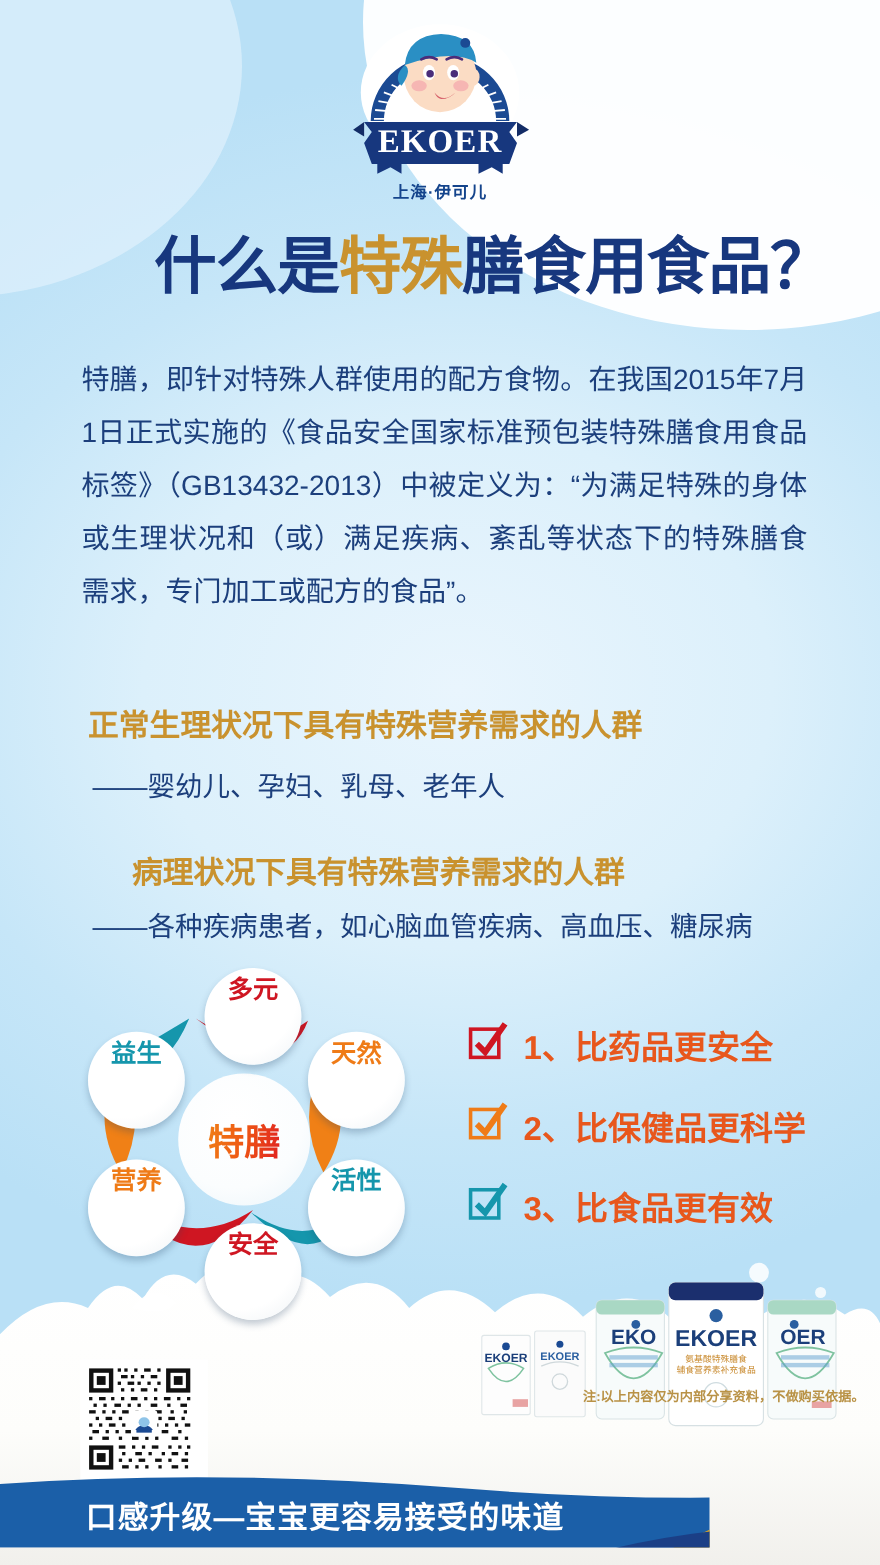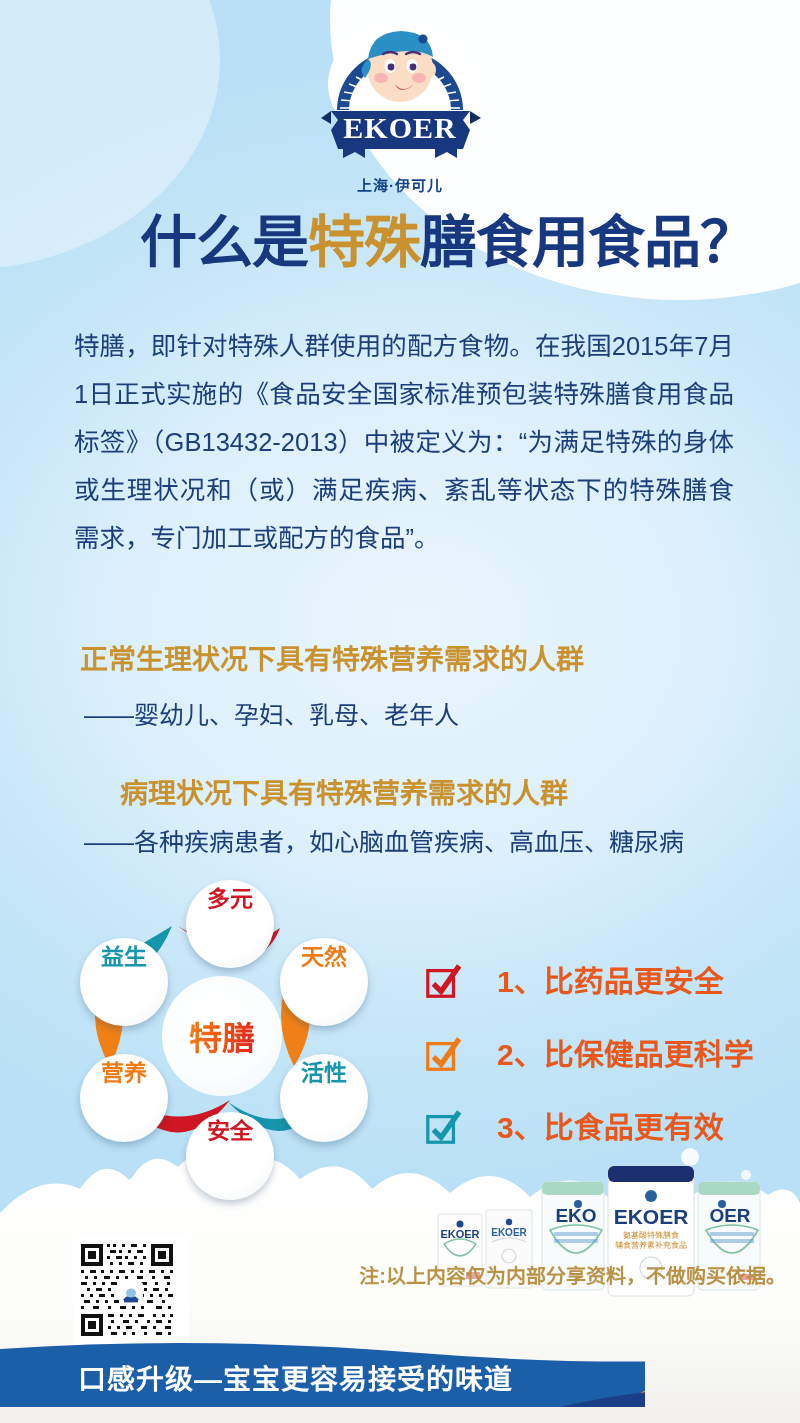--- a/index.html
+++ b/index.html
@@ -58,21 +58,21 @@
     display: flex;
     flex-direction: column;
     align-items: center;
   }
   .logo-badge {
     position: relative;
     width: 175px;
     height: 150px;
   }
   .logo-sub {
-    margin-top: 12px;
+    margin-top: 1px;
     font-size: 15px;
     font-weight: bold;
     color: #14448c;
     letter-spacing: 1px;
   }
 
   
   .main-title {
     position: absolute;
     top: 196px;
@@ -184,23 +184,22 @@
 
   
   .checklist {
     position: absolute;
     left: 424px;
     top: 928px;
     width: 350px;
   }
   .check-row {
     display: flex;
-    align-items: flex-end;
+    align-items: flex-start;
     height: 73px;
-    gap: 21px;
   }
   .check-box {
     width: 38px;
     height: 38px;
     flex: 0 0 38px;
     margin-right: 14px;
     position: relative;
   }
   .check-label {
     font-size: 30px;
@@ -241,21 +240,21 @@
     top: 1152px;
     width: 370px;
     height: 175px;
   }
 
   
   .note {
     position: absolute;
     right: 14px;
     top: 1260px;
-    font-size: 20px;
+    font-size: 12px;
     font-weight: bold;
     color: #b99246;
     letter-spacing: 0px;
     white-space: nowrap;
   }
 
   
   .bottom-band {
     position: absolute;
     left: 0;

